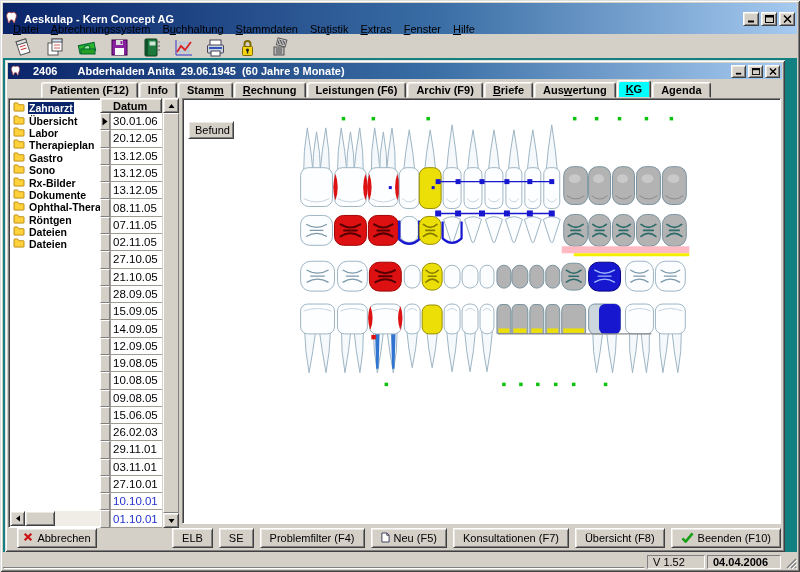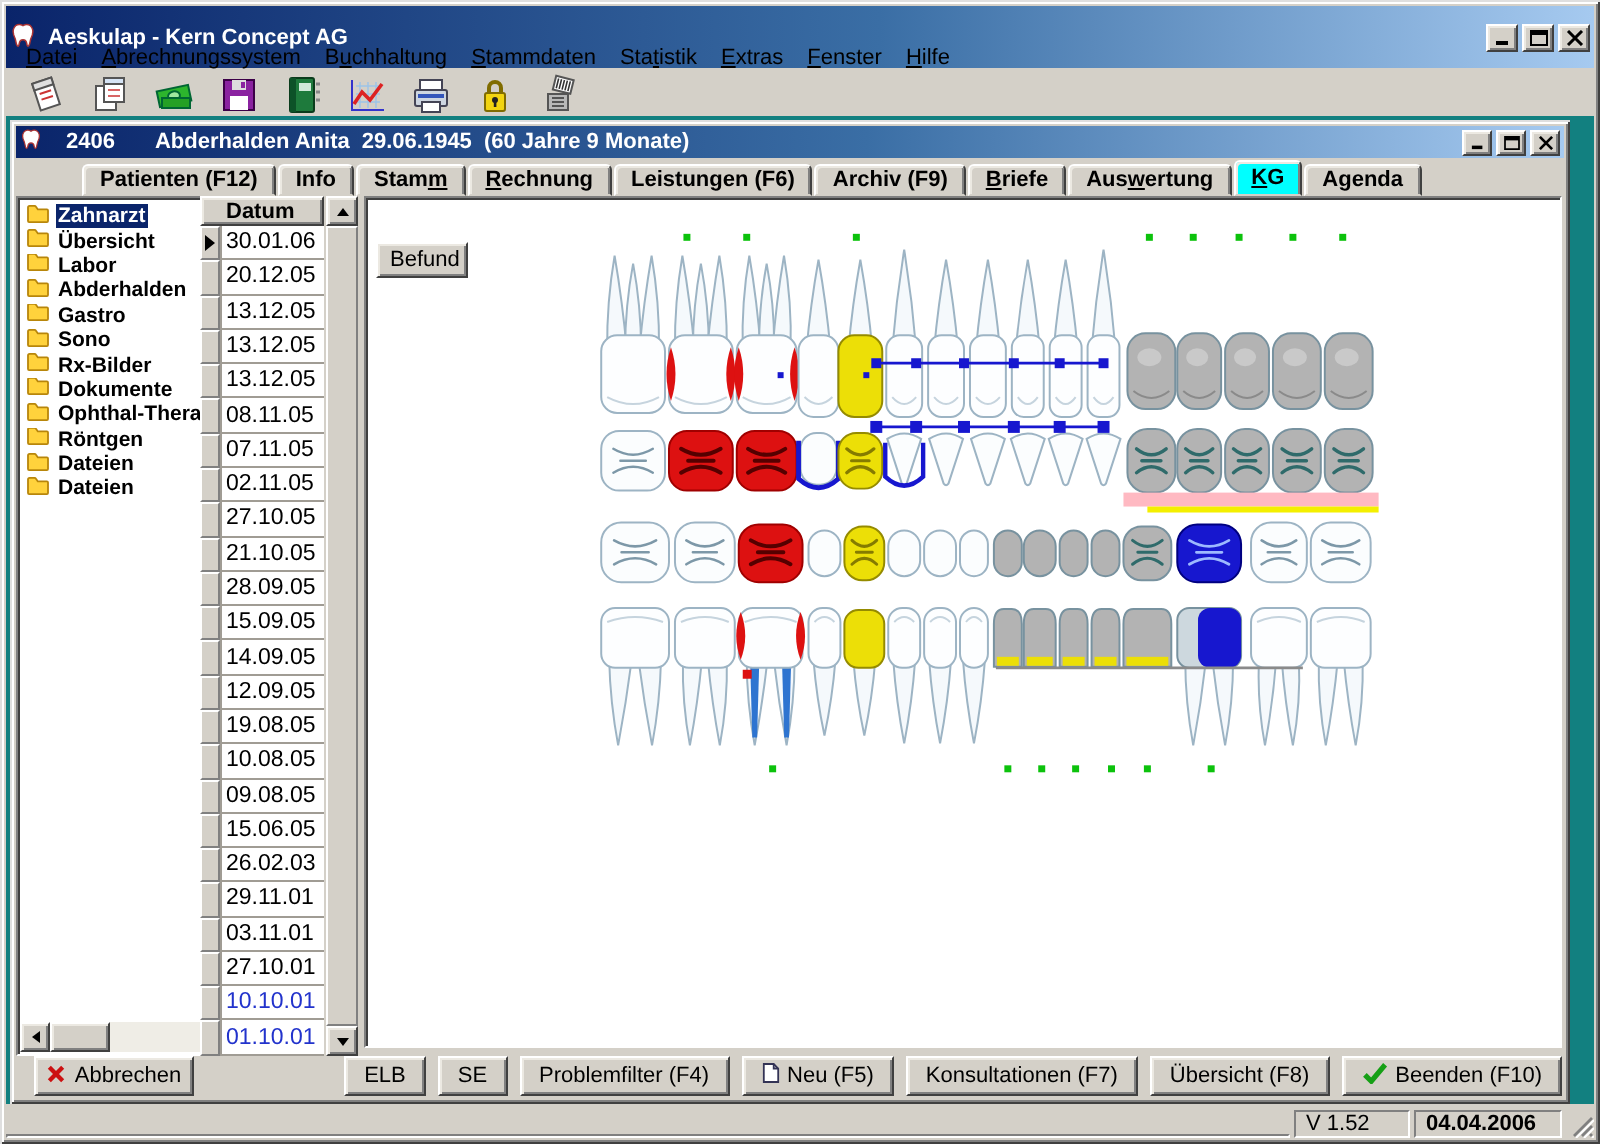--- a/index.html
+++ b/index.html
@@ -287,21 +287,21 @@
               <div class="tree-item">
                 <span><svg width="12" height="10" viewBox="0 0 13 11">
                     <path d="M1 2 L1 9.4 Q1 10 1.6 10 L11.4 10 Q12 10 12 9.4 L12 3.6 Q12 3 11.4 3 L6.4 3 L5.4 1.5 Q5.1 1 4.6 1 L1.9 1 Q1 1 1 1.9 Z" fill="#ffd23c" stroke="#b8860b"></path>
                   </svg></span>
                 <span class="lbl">Labor</span>
               </div>
               <div class="tree-item">
                 <span><svg width="12" height="10" viewBox="0 0 13 11">
                     <path d="M1 2 L1 9.4 Q1 10 1.6 10 L11.4 10 Q12 10 12 9.4 L12 3.6 Q12 3 11.4 3 L6.4 3 L5.4 1.5 Q5.1 1 4.6 1 L1.9 1 Q1 1 1 1.9 Z" fill="#ffd23c" stroke="#b8860b"></path>
                   </svg></span>
-                <span class="lbl">Abderhalden</span>
+                <span class="lbl">Therapieplan</span>
               </div>
               <div class="tree-item">
                 <span><svg width="12" height="10" viewBox="0 0 13 11">
                     <path d="M1 2 L1 9.4 Q1 10 1.6 10 L11.4 10 Q12 10 12 9.4 L12 3.6 Q12 3 11.4 3 L6.4 3 L5.4 1.5 Q5.1 1 4.6 1 L1.9 1 Q1 1 1 1.9 Z" fill="#ffd23c" stroke="#b8860b"></path>
                   </svg></span>
                 <span class="lbl">Gastro</span>
               </div>
               <div class="tree-item">
                 <span><svg width="12" height="10" viewBox="0 0 13 11">
                     <path d="M1 2 L1 9.4 Q1 10 1.6 10 L11.4 10 Q12 10 12 9.4 L12 3.6 Q12 3 11.4 3 L6.4 3 L5.4 1.5 Q5.1 1 4.6 1 L1.9 1 Q1 1 1 1.9 Z" fill="#ffd23c" stroke="#b8860b"></path>

